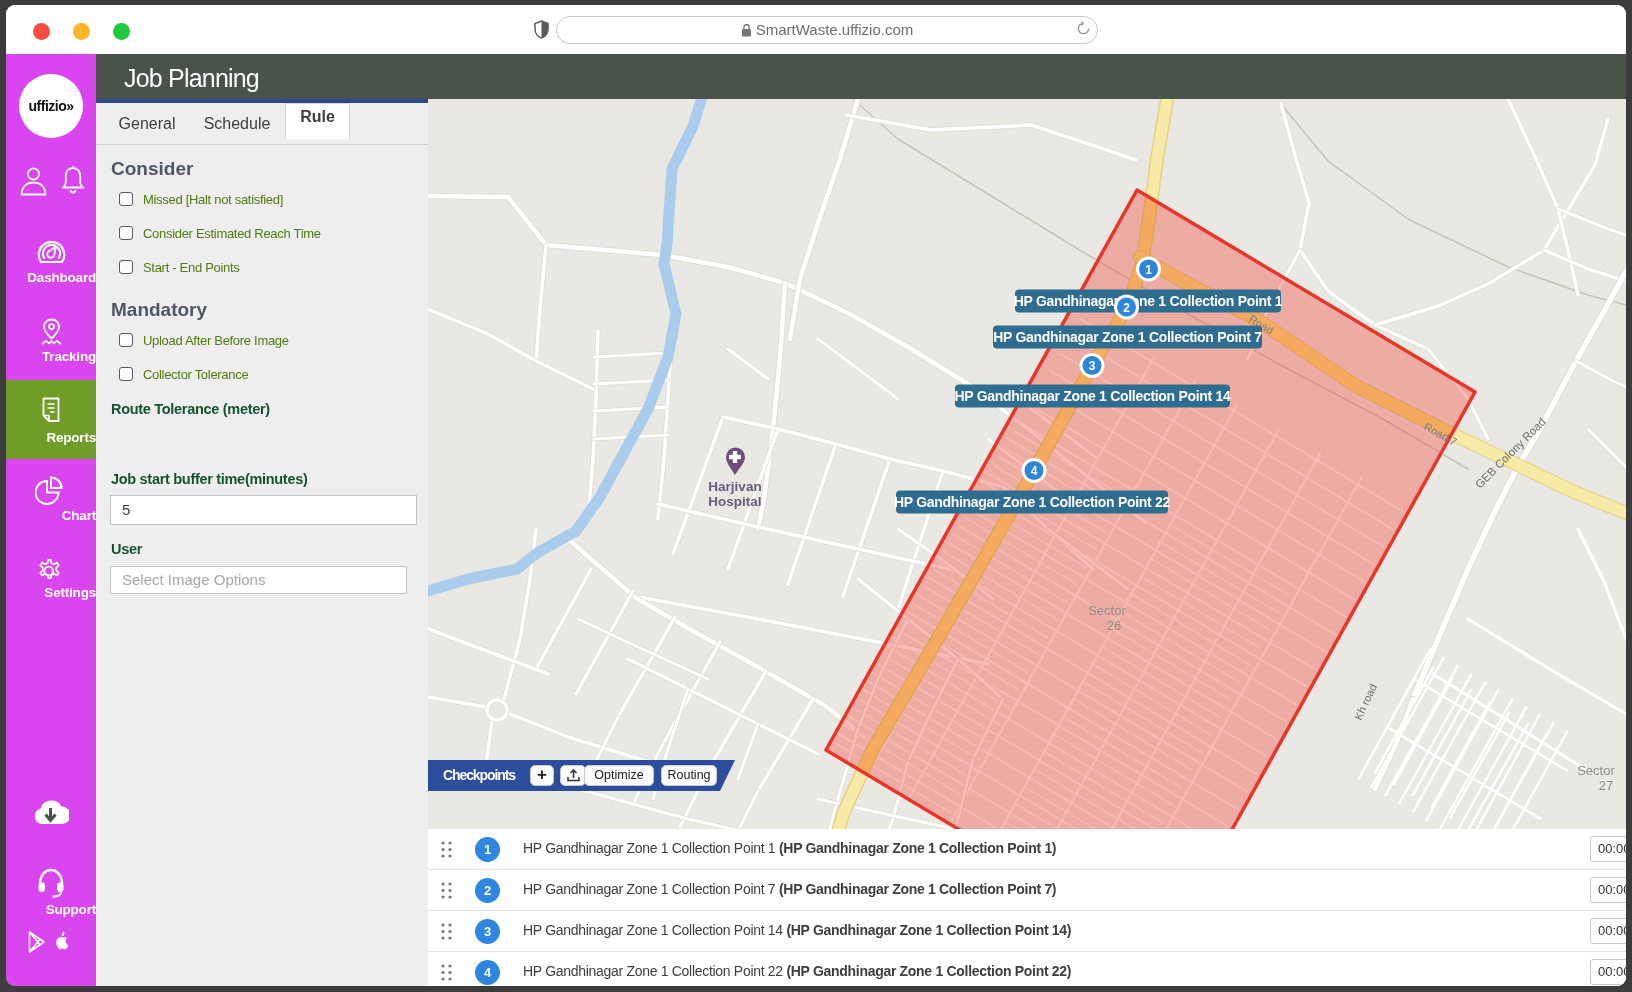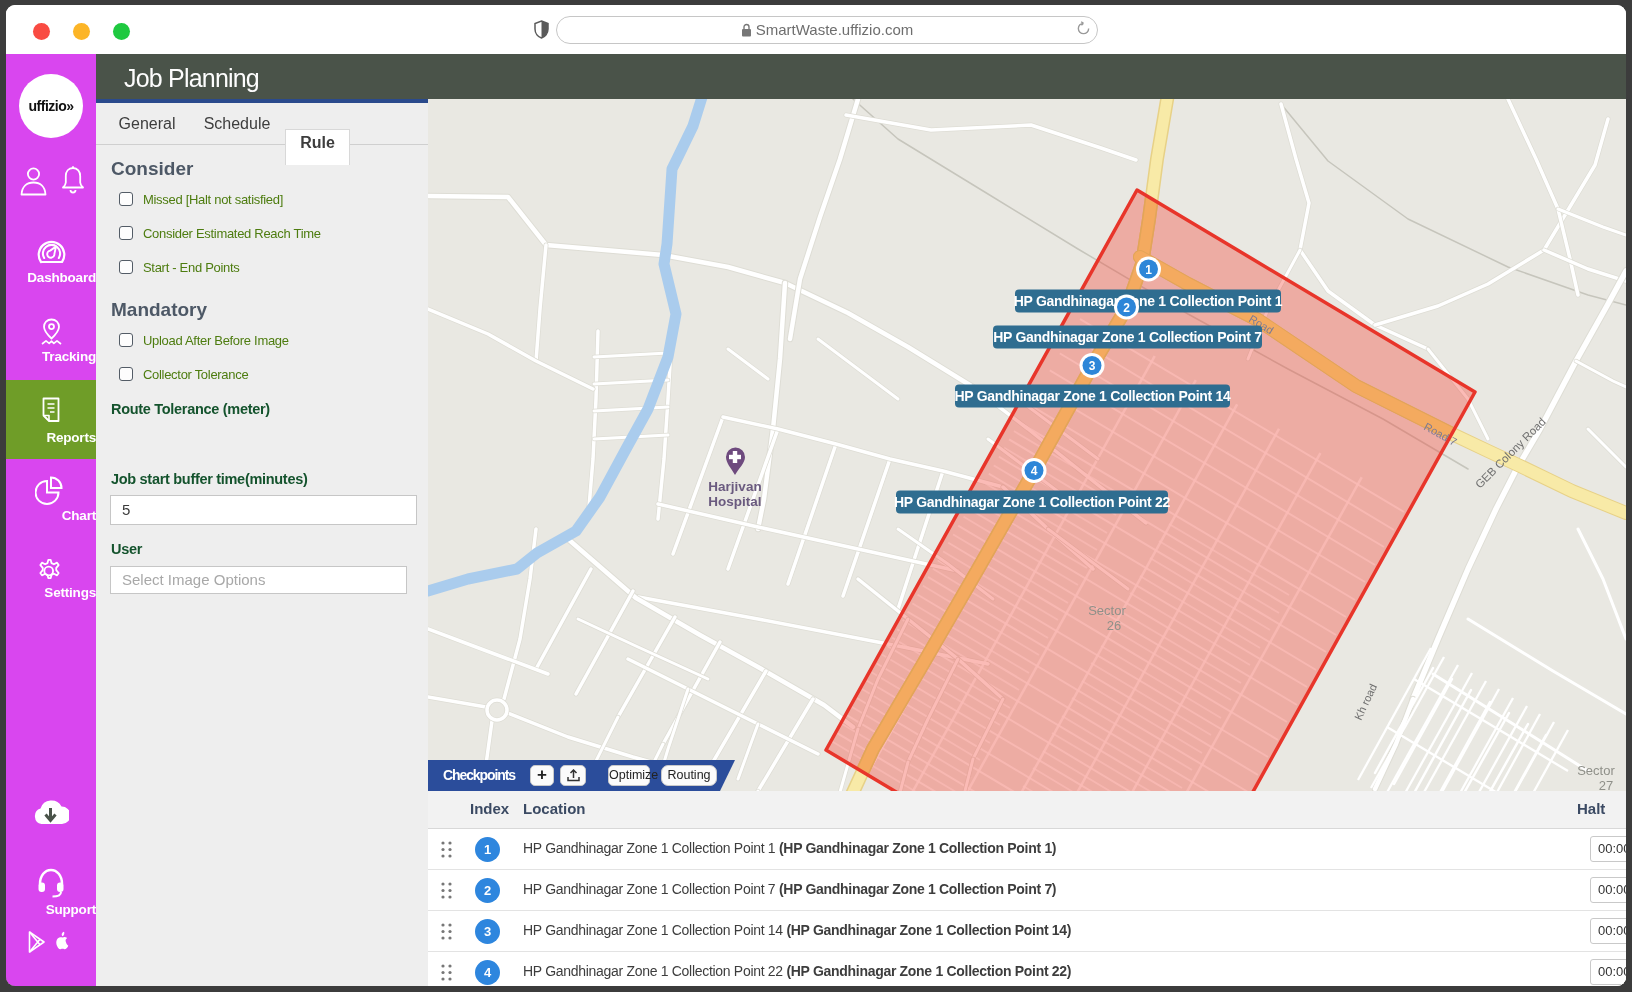--- a/index.html
+++ b/index.html
@@ -14,21 +14,21 @@
 .htitle { position:absolute; left:28px; top:10px; color:#fdfdfd; font-size:25px; letter-spacing:-0.8px; }
 .panel { position:absolute; left:90px; top:45px; width:332px; height:887px; background:#eeeeee; border-top:4px solid #2a4a8c;padding-left:28px; }
 .mapbox { position:absolute; left:422px; top:45px; width:1198px; height:887px; background:#e9e8e2; overflow:hidden; }
 
 .sitem { position:absolute; left:0; width:90px; text-align:right; color:#fff; font-size:13.5px; font-weight:bold; letter-spacing:-0.2px; line-height:14px; }
 .active { position:absolute; left:0; width:90px; background:#6f9d28; }
 .logo { position:absolute; left:13px; top:20px; width:64px; height:64px; border-radius:50%; background:#fff; color:#111; text-align:center; line-height:64px; font-weight:bold; font-size:14px; letter-spacing:-0.5px; }
 
 .tabs { position:absolute; left:0; top:0; width:332px; height:42px; border-bottom:1px solid #cfcfcf; }
 .tab { position:absolute; top:0; height:42px; font-size:16px; color:#3d3d3d; line-height:42px; text-align:center; }
-.tab.act { top:26px; height:36px; line-height:25px; background:#fff; border:1px solid #d8d8d8; border-bottom:none; font-weight:bold; }
+.tab.act { top:0; height:36px; line-height:25px; background:#fff; border:1px solid #d8d8d8; border-bottom:none; font-weight:bold; }
 .h2 { position:absolute; left:15px; font-size:19px; font-weight:bold; color:#4d5866; }
 .cbrow { position:absolute; left:23px; font-size:13px; letter-spacing:-0.3px; color:#4d7c0f; }
 .cb { display:inline-block; width:14px; height:14px; border:1.5px solid #535c66; border-radius:3px; background:#fdfdfd; vertical-align:-2px; margin-right:10px; }
 .lbl { position:absolute; left:15px; font-size:14.5px; font-weight:bold; letter-spacing:-0.3px; color:#14532d; }
 .inp { position:absolute; left:14px; width:307px; height:30px; background:#fff; border:1px solid #c6c6c6; font-size:15px; color:#3b3b3b; line-height:28px; padding-left:11px; }
 
 .cpwrap { position:absolute; left:0; top:661px; width:1198px; height:226px; }
 .cpband { position:absolute; left:0; top:0; width:307px; height:31px; background:#2b4d9b; clip-path:polygon(0 0,307px 0,292px 31px,0 31px); color:#fff; font-weight:bold; font-size:14px; letter-spacing:-1.1px; line-height:31px; padding-left:15px; }
 .cpbtn { position:absolute; height:21px; background:#fbfbfb; border:1px solid #c9c9c9; border-radius:5px; font-size:12.5px; color:#222; text-align:center; line-height:19px; z-index:5; }
 .thead { position:absolute; left:0; top:31px; width:1198px; height:38px; background:#f2f2f2; border-bottom:1px solid #d8d8d8; font-size:15px; font-weight:bold; color:#3b4a63; }
@@ -467,27 +467,22 @@
 <text x="664" y="271.0" font-family="Liberation Sans,sans-serif" font-size="12" font-weight="bold" fill="#fff" text-anchor="middle">3</text>
 <text x="606" y="376.0" font-family="Liberation Sans,sans-serif" font-size="12" font-weight="bold" fill="#fff" text-anchor="middle">4</text>
 
       </svg>
       <div class="cpwrap">
         <div class="cpband">Checkpoints</div>
         <div class="cpbtn" style="left:102px; width:24px; top:5px; font-size:17px; line-height:18px; font-weight:bold;">+</div>
         <div class="cpbtn" style="left:132px; width:26px; top:5px;"><svg width="13" height="13" viewBox="0 0 13 13" style="margin-top:3px">
               <path d="M6.5 9 V1.5 M3.5 4 L6.5 1 L9.5 4 M1 8 V11.5 H12 V8" fill="none" stroke="#333" stroke-width="1.5"></path>
             </svg></div>
-        <div class="cpbtn" style="left:180px; width:42px; top:5px;">Optimize</div>
-        <div class="cpbtn" style="left:233px; width:56px; top:5px;border-radius:7px;">Routing</div>
-        <div class="thead">
-          <span style="position:absolute;left:42px;top:9px;">Index</span>
-          <span style="position:absolute;left:95px;top:9px;">Location</span>
-          <span style="position:absolute;left:1149px;top:9px;">Halt</span>
-        </div>
+        <div class="cpbtn" style="left:156px; width:70px; top:5px;">Optimize</div>
+        <div class="cpbtn" style="left:233px; width:56px; top:5px;">Routing</div>
         <div class="trow" style="top:69px">
           <svg class="dots" width="12" height="17">
               <g fill="#777">
                 <circle cx="2" cy="2" r="1.6"></circle>
                 <circle cx="9" cy="2" r="1.6"></circle>
                 <circle cx="2" cy="8.5" r="1.6"></circle>
                 <circle cx="9" cy="8.5" r="1.6"></circle>
                 <circle cx="2" cy="15" r="1.6"></circle>
                 <circle cx="9" cy="15" r="1.6"></circle>
               </g>

